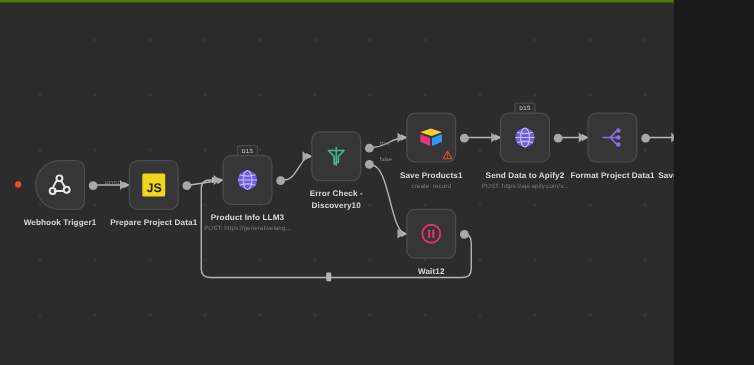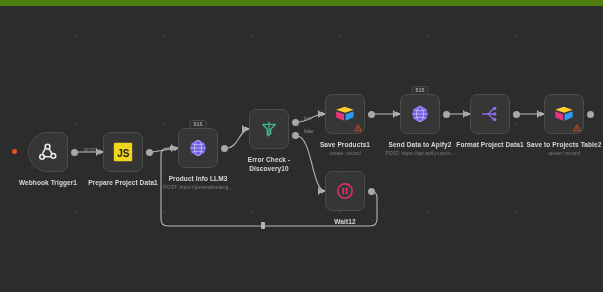--- a/index.html
+++ b/index.html
@@ -5,24 +5,24 @@
   html, body {
     margin: 0;
     padding: 0;
     background: #1a1a1a;
   }
   body {
     font-family: "Liberation Sans", sans-serif;
   }
   #canvas {
     position: relative;
-    width: 603px;
+    width: 539px;
     height: 292px;
     background: #2c2c2c;
-    border-top: 6px solid #4d7c0f;
+    border-top: 2px solid #4d7c0f;
     overflow: hidden;
     box-sizing: border-box;
   }
   #dotgrid {
     position: absolute;
     inset: 0;
     background-image: radial-gradient(circle, #3a3a3a 1px, transparent 1px);
     background-size: 44px 44px;
     background-position: 10px 8px;
     pointer-events: none;

